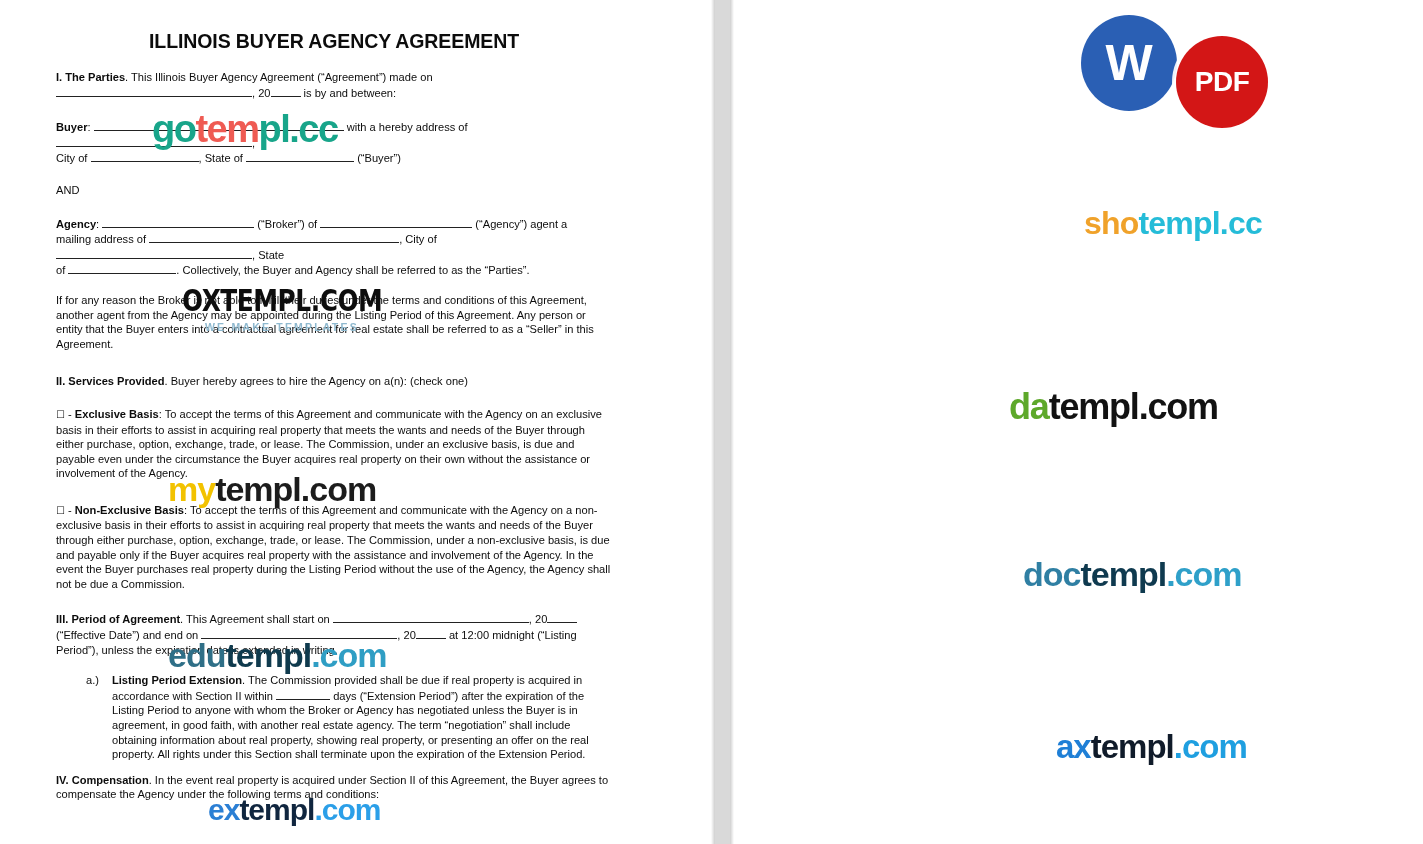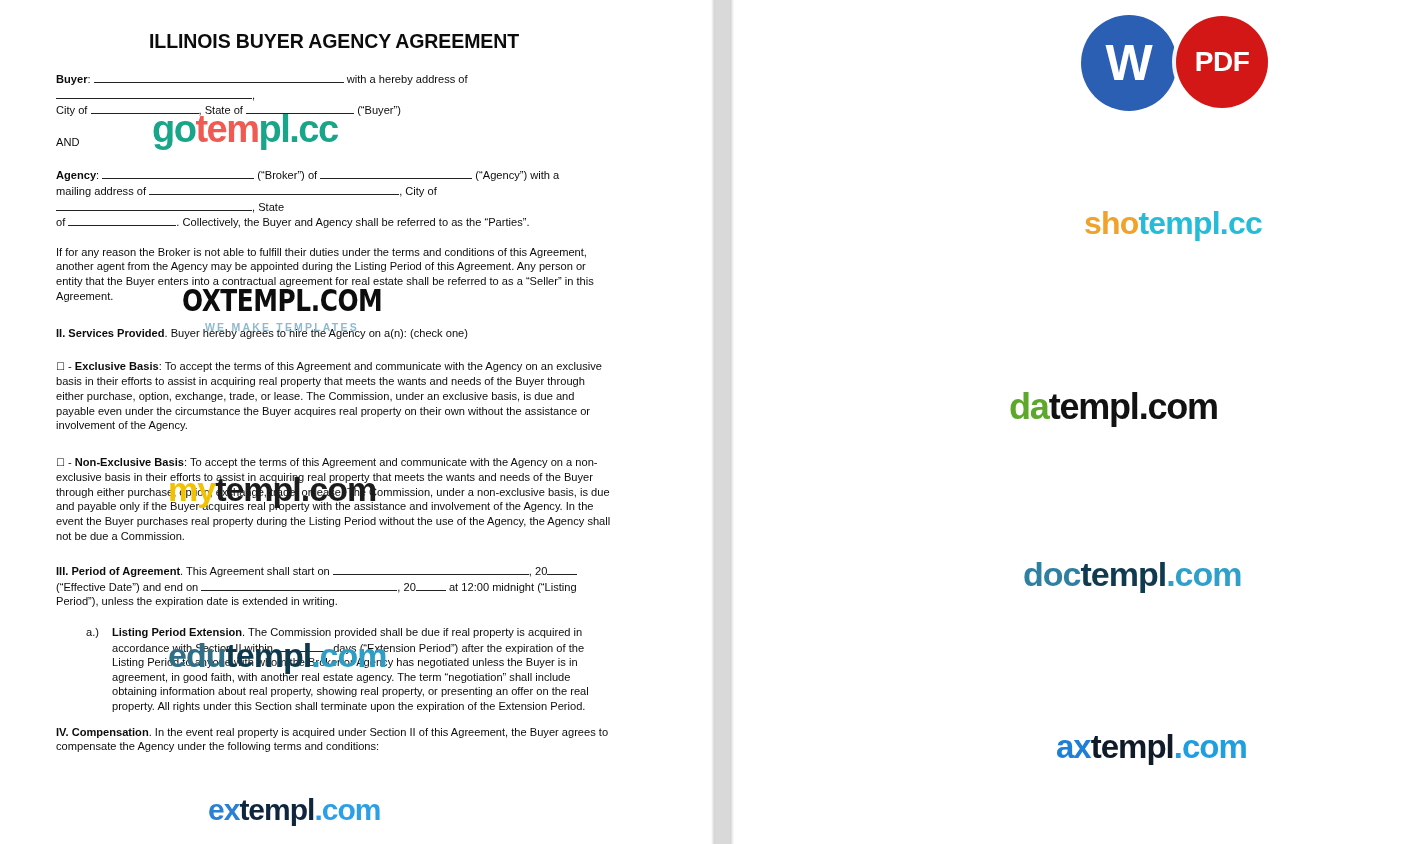--- a/index.html
+++ b/index.html
@@ -143,56 +143,61 @@
     font-weight: bold;
     z-index: 20;
     box-shadow: 0 0 0 4px rgba(255,255,255,0.92);
   }
   .badge-word {
     left: 1081px; top: 15px; width: 96px; height: 96px;
     background: #2a5fb4;
     font-size: 50px;
   }
   .badge-pdf {
-    left: 1176px; top: 16px; width: 92px; height: 92px;
+    left: 1176px; top: 36px; width: 92px; height: 92px;
     background: #d31616;
     font-size: 28px;
     letter-spacing: -0.5px;
   }
 </style>
 </head>
 <body>
 
 <div class="spread">
 
   <div class="page page-left">
     <div class="doc-body doc-left">
 
       <h1 class="title">ILLINOIS BUYER AGENCY AGREEMENT</h1>
 
+      <p class="para nospace">
+        <b>I. The Parties</b><span>. This Illinois Buyer Agency Agreement (“Agreement”) made on</span><br>
+        <span class="blank b-xl"></span><span>, 20</span><span class="blank b-xs"></span>
+        <span>is by and between:</span>
+      </p>
 
       <p class="para nospace" style="margin-top:19px">
         <b>Buyer</b><span>:</span>
         <span class="blank b-xxl"></span>
         <span>with a hereby address of</span>
         <span class="blank b-xl"></span>,<br>
         <span>City of</span>
         <span class="blank b-m"></span><span>, State of</span>
         <span class="blank b-m"></span>
         <span>(“Buyer”)</span>
       </p>
 
       <p class="para" style="margin-top:17px;margin-bottom:18px">AND</p>
 
       <p class="para">
         <b>Agency</b><span>:</span>
         <span class="blank b-l"></span>
         <span>(“Broker”) of</span>
         <span class="blank b-l"></span>
-        <span>(“Agency”) with a</span><br>
+        <span>(“Agency”) agent a</span><br>
         <span>mailing address of</span>
         <span class="blank b-xxl"></span><span>, City of</span>
         <span class="blank b-xl"></span><span>, State</span><br>
         <span>of</span>
         <span class="blank b-m"></span><span>. Collectively, the Buyer and Agency shall be referred to as the “Parties”.</span>
       </p>
 
       <p class="para" style="margin-top:15px">If for any reason the Broker is not able to fulfill their duties under the terms and conditions of this Agreement, another agent from the Agency may be appointed during the Listing Period of this Agreement. Any person or entity that the Buyer enters into a contractual agreement for real estate shall be referred to as a “Seller” in this Agreement.</p>
 
       <p class="para" style="margin-top:23px">

